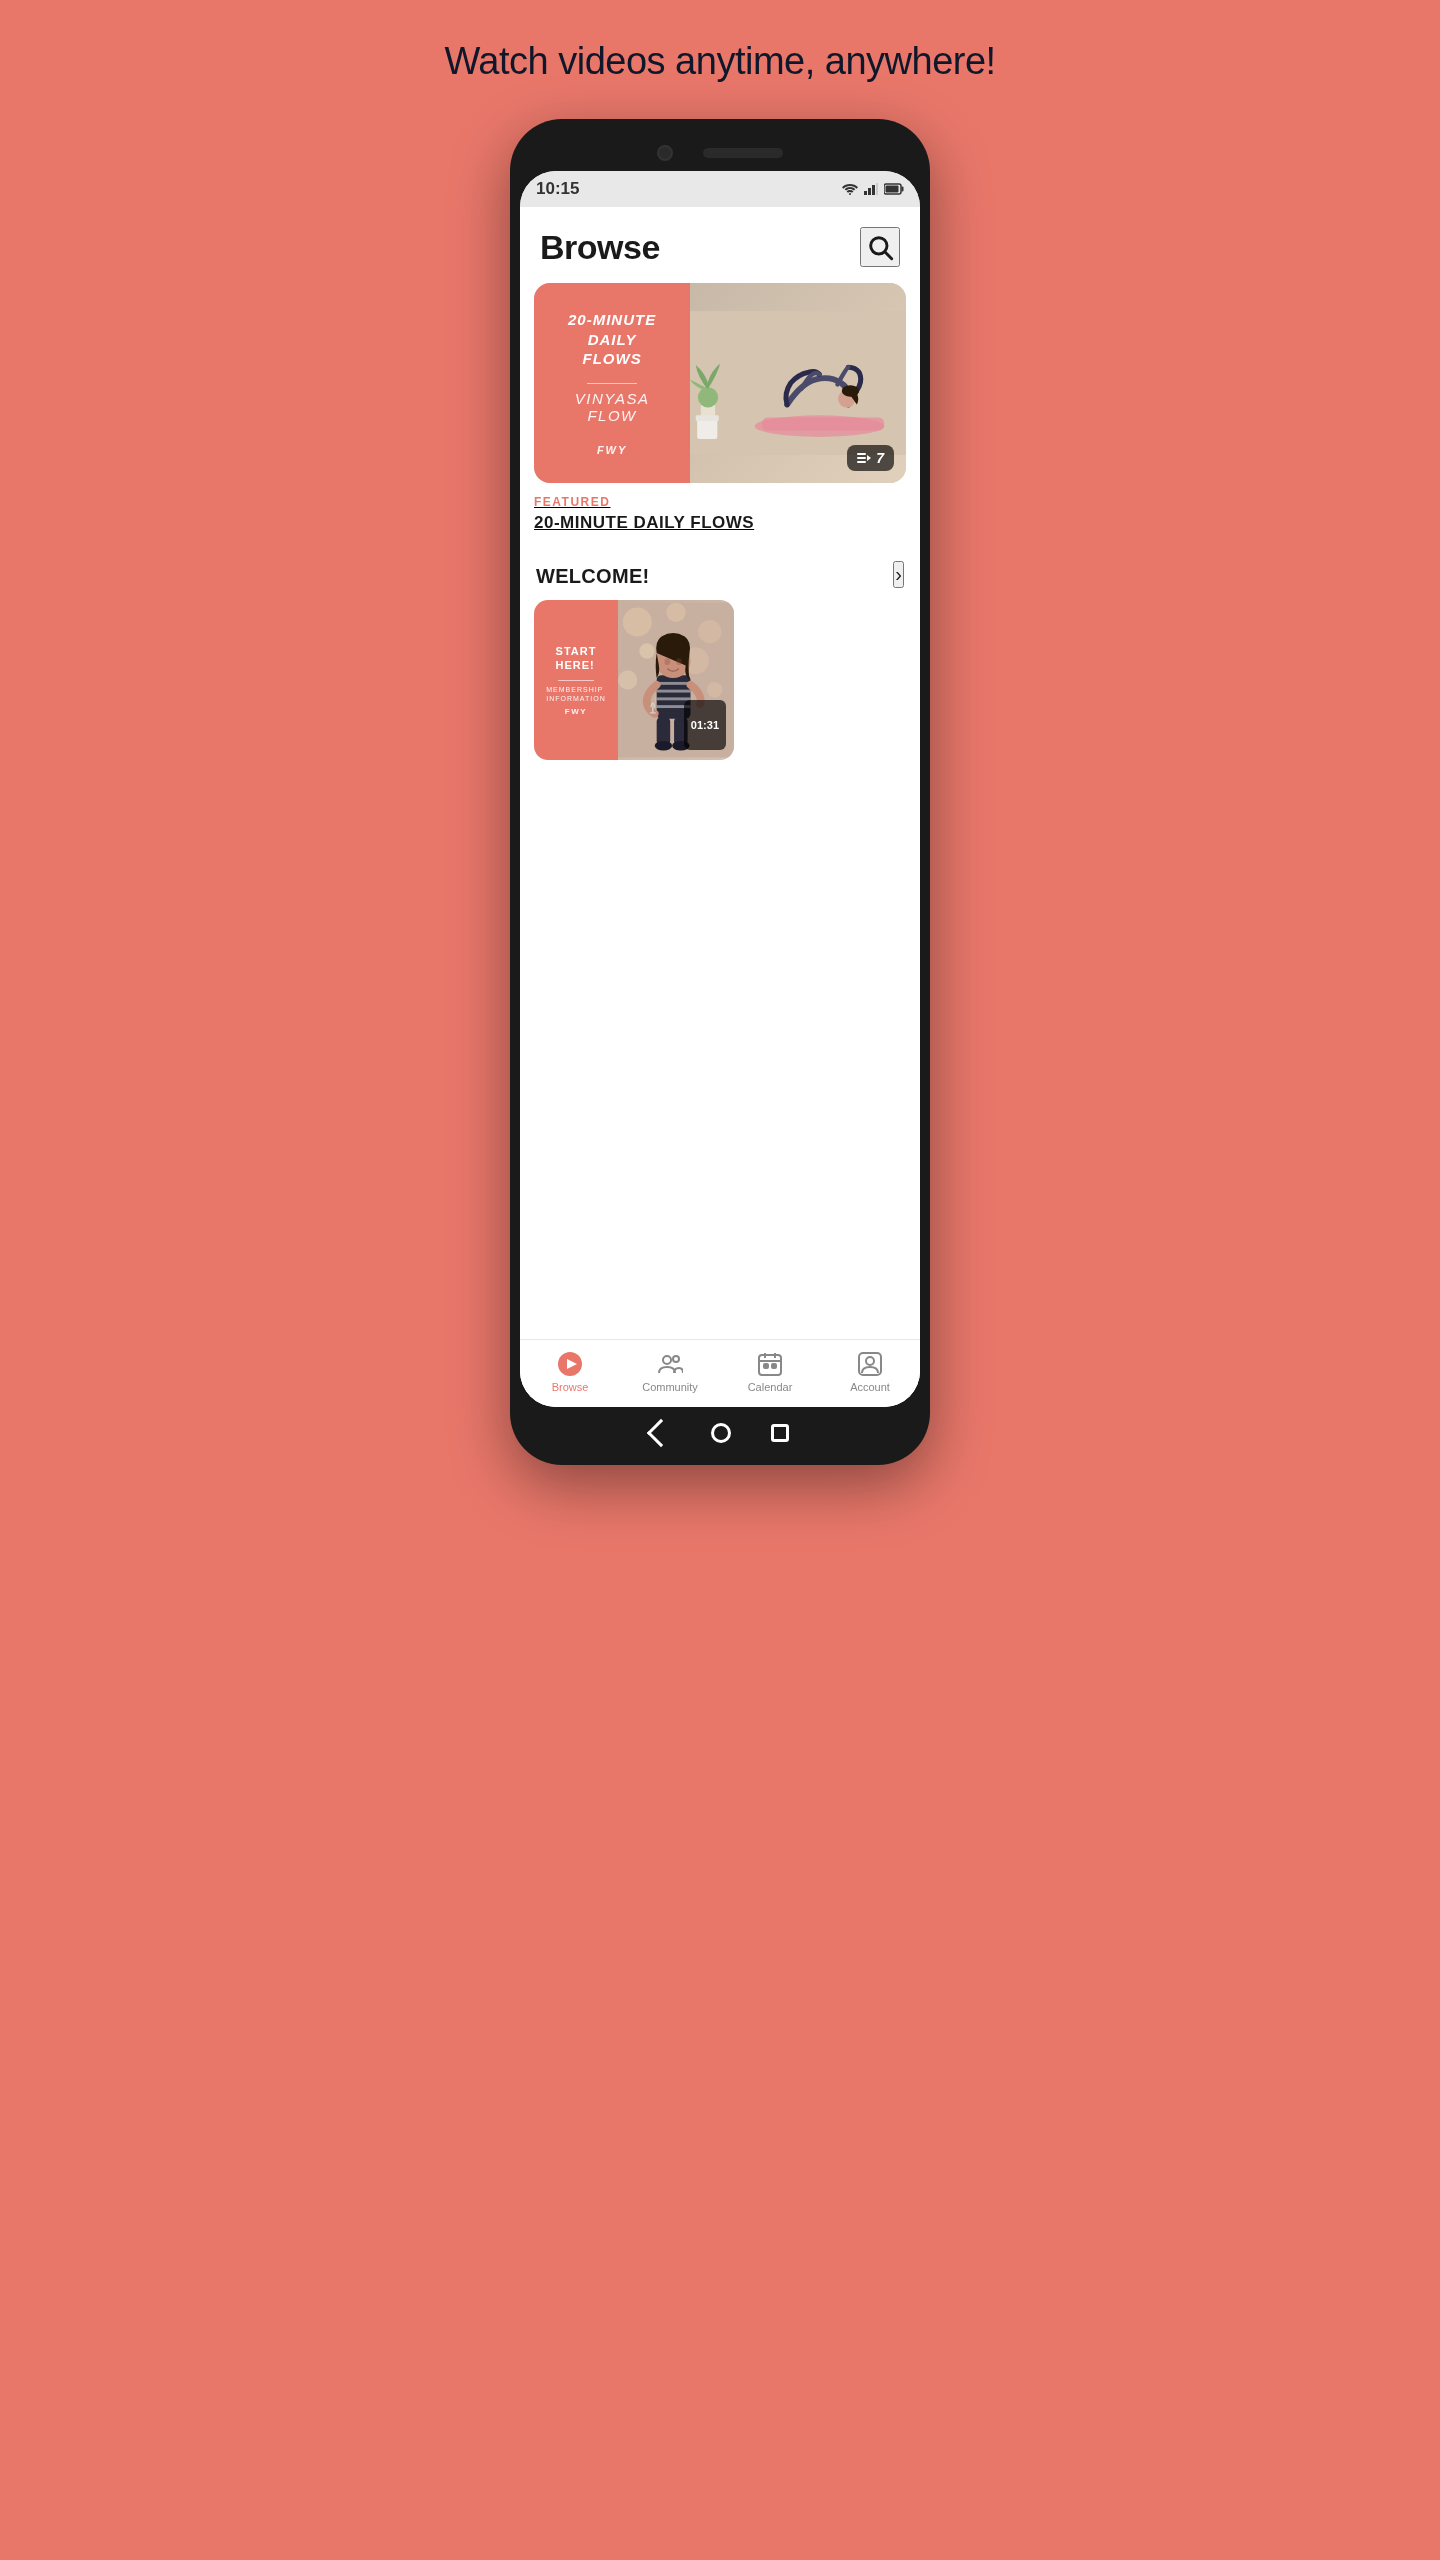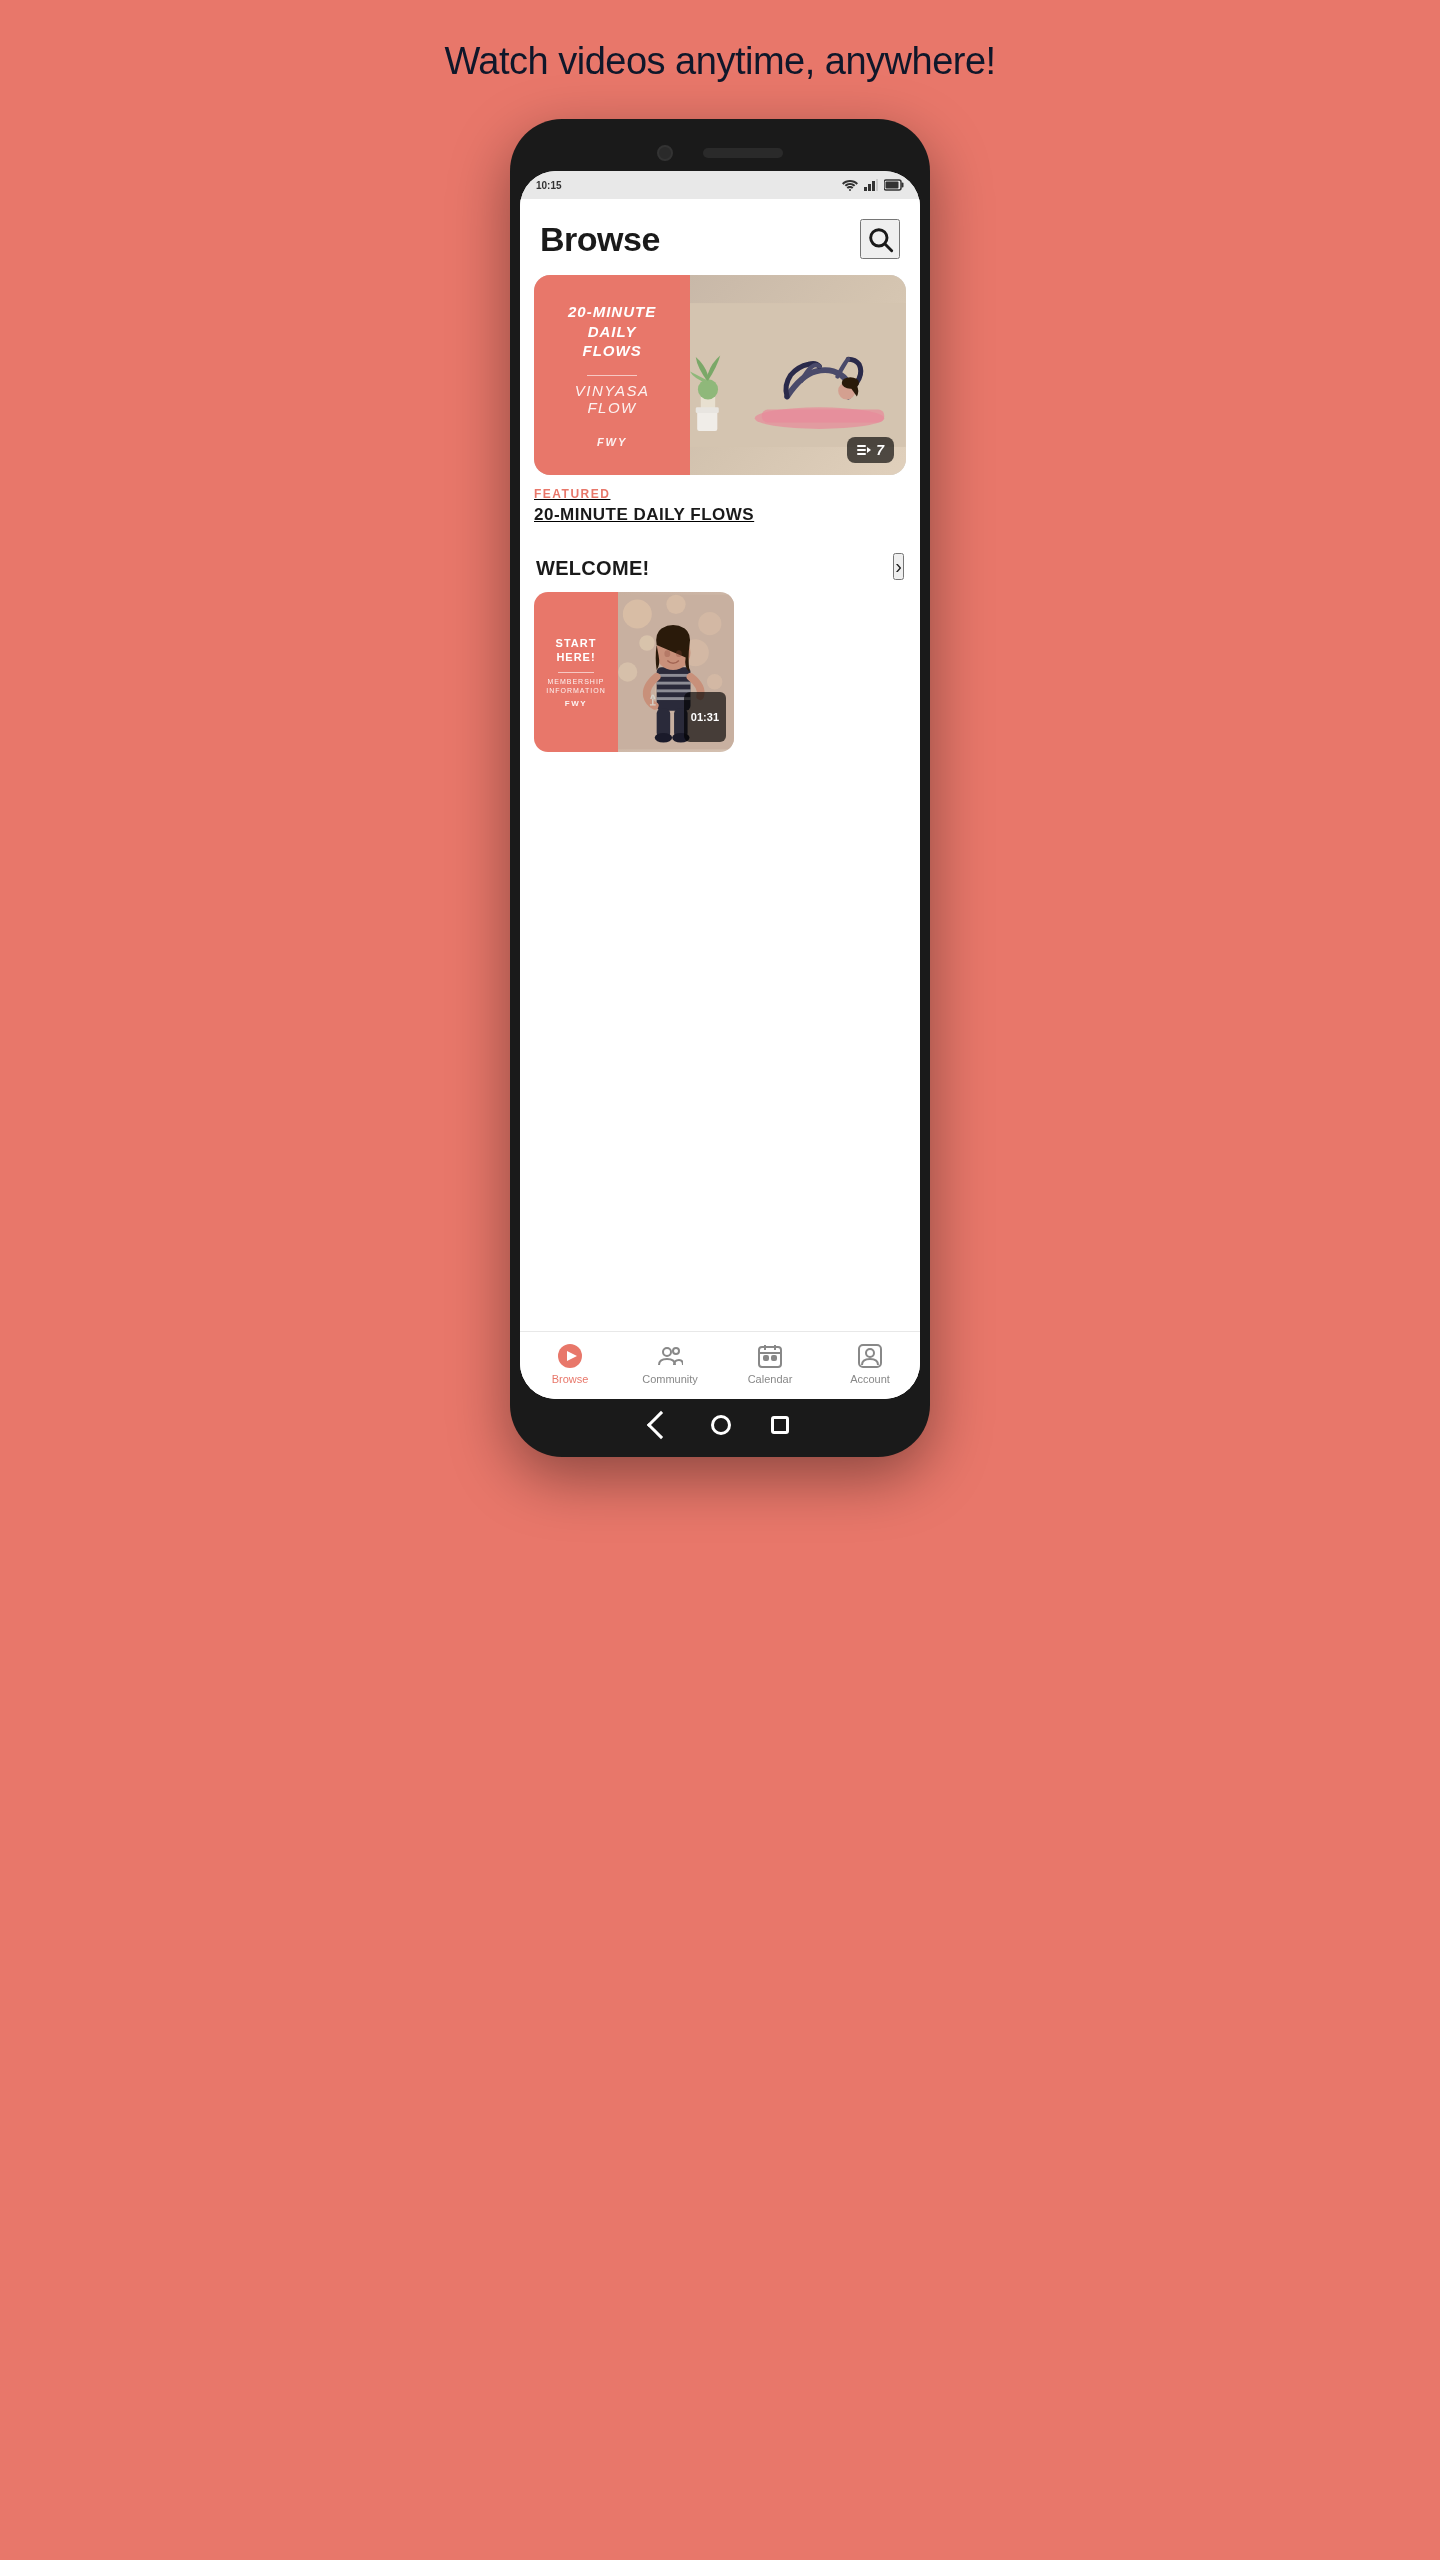--- a/index.html
+++ b/index.html
@@ -54,21 +54,21 @@
       border-radius: 36px;
       overflow: hidden;
       position: relative;
     }
     .status-bar {
       background: #e8e8e8;
       display: flex;
       justify-content: space-between;
       align-items: center;
       padding: 8px 16px;
-      font-size: 10px;
+      font-size: 17px;
       font-weight: 600;
       color: #333;
     }
     .status-right {
       display: flex;
       align-items: center;
       gap: 6px;
     }
     .screen-content {
       background: #fff;
@@ -222,21 +222,20 @@
       position: absolute;
       top: 0; left: 0;
       width: 42%;
       height: 100%;
       background: #E8776A;
       display: flex;
       flex-direction: column;
       align-items: center;
       justify-content: center;
       padding: 10px 8px;
-      text-align: center;
       z-index: 2;
     }
     .welcome-card-title {
       font-size: 11px;
       font-weight: 700;
       color: #fff;
       letter-spacing: 1px;
       line-height: 1.3;
       margin-bottom: 4px;
     }

